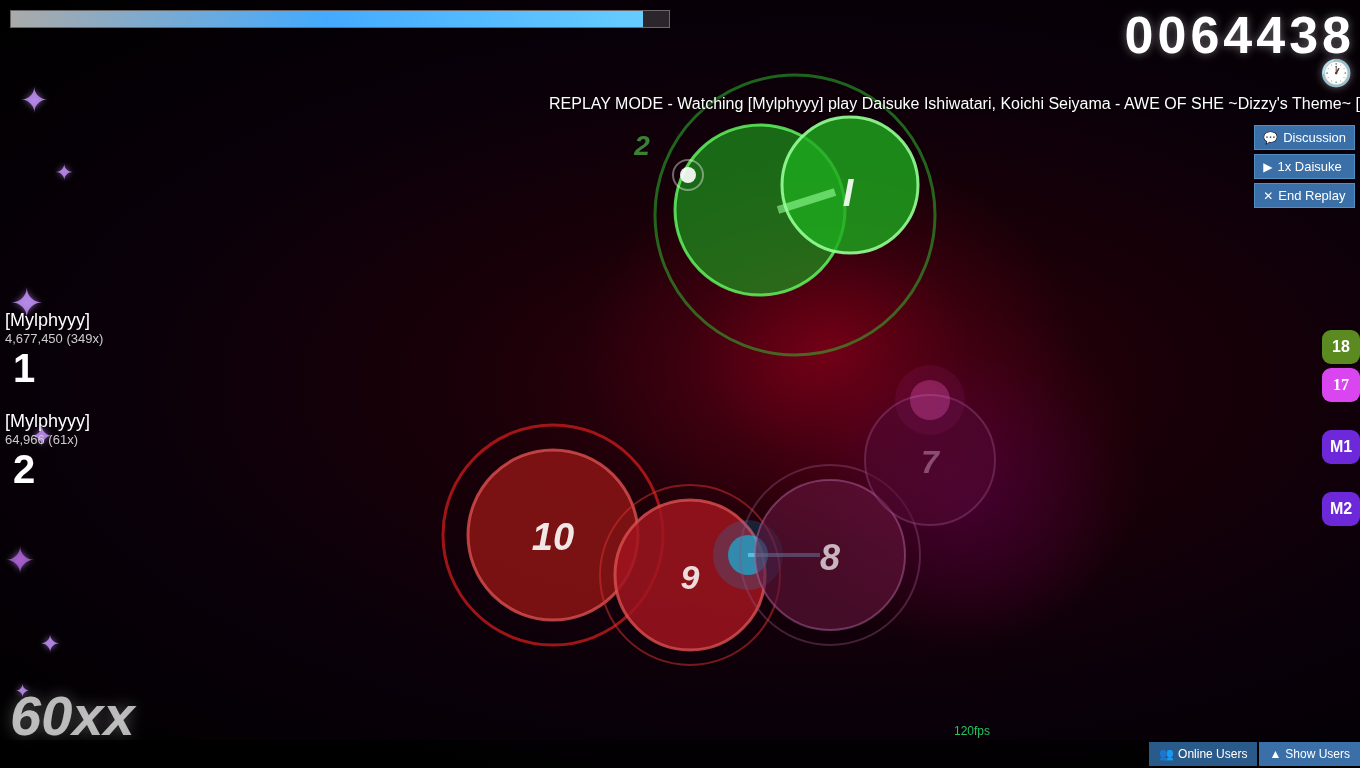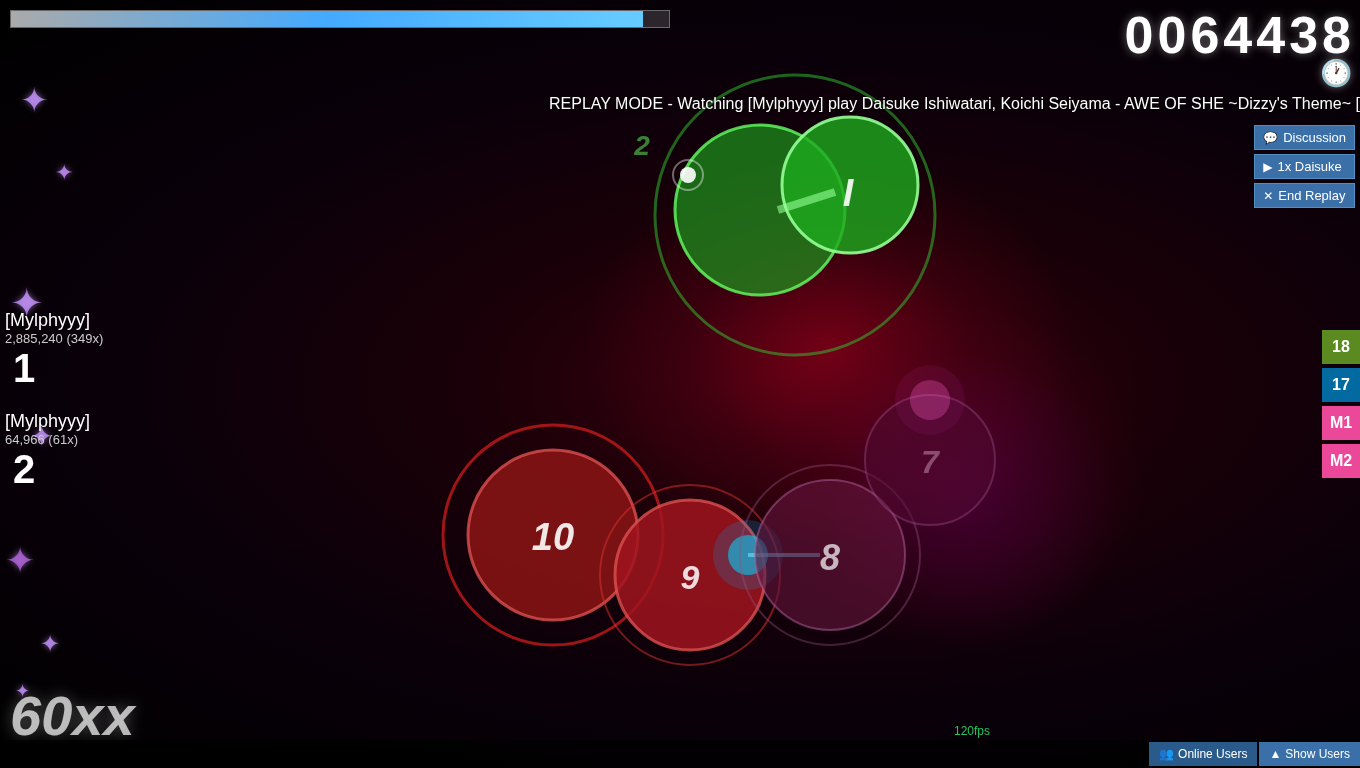--- a/index.html
+++ b/index.html
@@ -220,24 +220,25 @@
     }
     .number-badge {
       width: 38px; height: 34px;
       display: flex;
       align-items: center;
       justify-content: center;
       font-size: 16px;
       font-weight: bold;
       color: #fff;
       cursor: pointer;
+      border-radius: 9px;
     }
     .badge-green { background: #5a8a20; }
-    .badge-yellow { background: #0369a1; }
-    .badge-gray { background: #ec4899; }
+    .badge-yellow { background: #d946ef; font-family: Liberation Serif, serif; }
+    .badge-gray { background: #6d28d9; margin-top: 24px; }
 
     
     #hit-circles {
       position: absolute;
       top: 0; left: 0;
       width: 100%; height: 100%;
       pointer-events: none;
     }
 
     
@@ -327,21 +328,21 @@
   </button>
   <button class="panel-btn btn-end-replay">
     <span class="btn-icon">✕</span>
     <span>End Replay</span>
   </button>
 </div>
 
 <div id="player-scores">
   <div class="player-entry">
     <div class="player-name">[Mylphyyy]</div>
-    <div class="player-score-line">2,885,240 (349x)</div>
+    <div class="player-score-line">4,677,450 (349x)</div>
     <span class="player-rank">1</span>
   </div>
   <div class="player-entry">
     <div class="player-name">[Mylphyyy]</div>
     <div class="player-score-line">64,966 (61x)</div>
     <span class="player-rank">2</span>
   </div>
 </div>
 
 <div id="number-badges">

